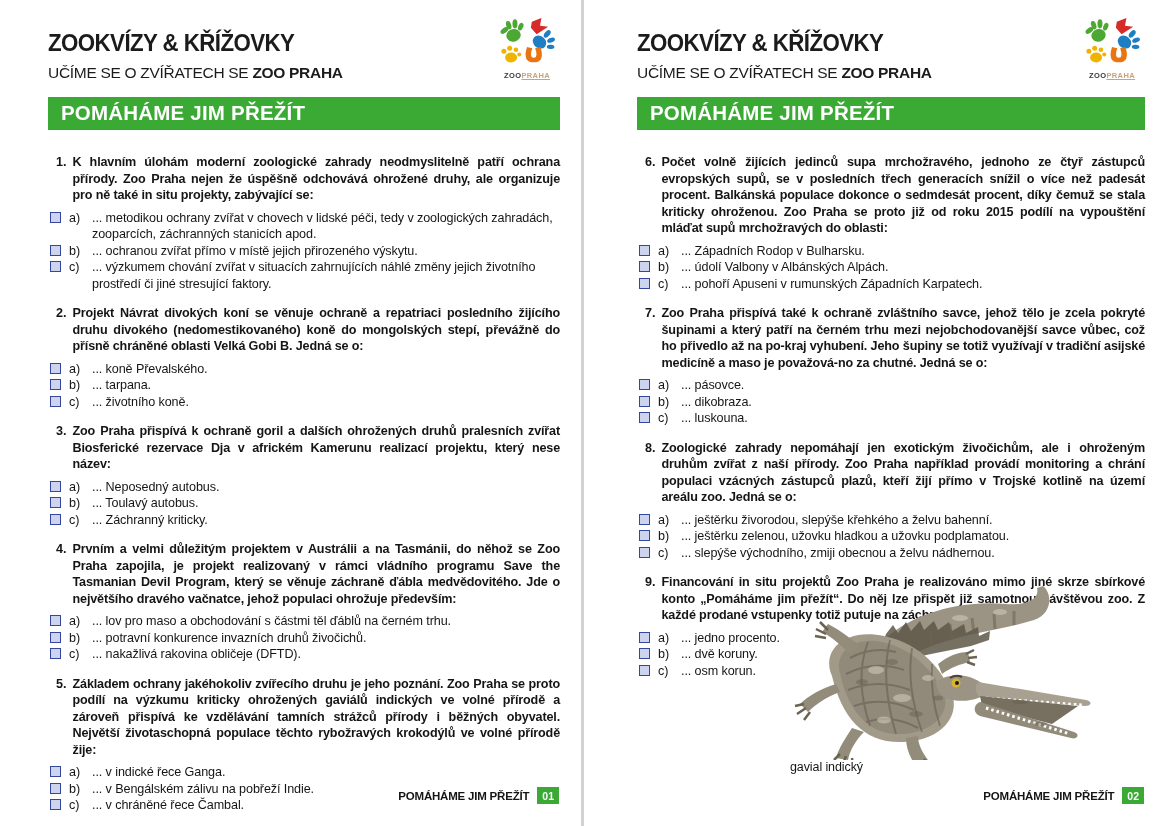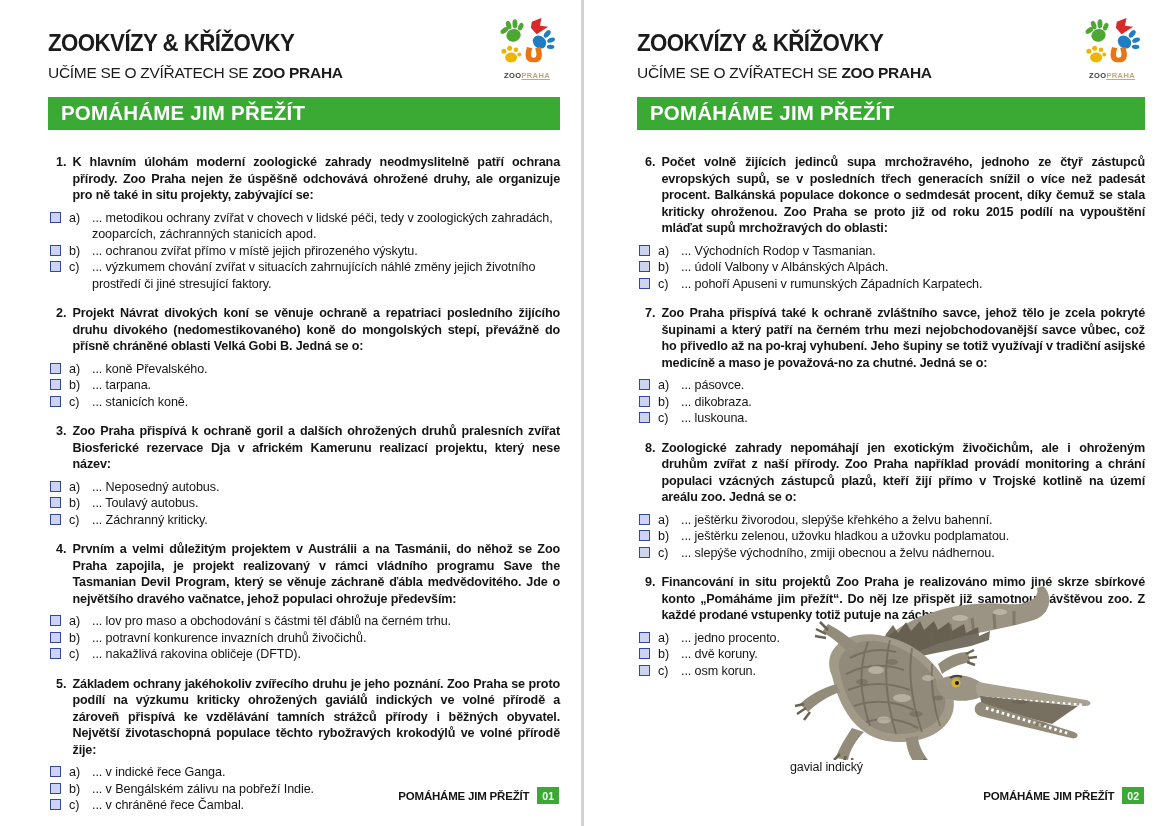--- a/index.html
+++ b/index.html
@@ -128,21 +128,21 @@
                 <div class="otext">... koně Převalského.</div>
               </div>
               <div class="option">
                 <div class="checkbox"></div>
                 <div class="olabel">b)</div>
                 <div class="otext">... tarpana.</div>
               </div>
               <div class="option">
                 <div class="checkbox"></div>
                 <div class="olabel">c)</div>
-                <div class="otext">... stanicích koně.</div>
+                <div class="otext">... životního koně.</div>
               </div>
             </div>
           </div>
           <div class="question">
             <div class="qrow">
               <div class="qnum">3.</div>
               <div class="qtext">Zoo Praha přispívá k ochraně goril a dalších ohrožených druhů pralesních zvířat Biosferické rezervace Dja v africkém Kamerunu realizací projektu, který nese název:</div>
             </div>
             <div class="options">
               <div class="option">
@@ -255,21 +255,21 @@
       <div class="questions">
           <div class="question">
             <div class="qrow">
               <div class="qnum">6.</div>
               <div class="qtext">Počet volně žijících jedinců supa mrchožravého, jednoho ze čtyř zástupců evropských supů, se v posledních třech generacích snížil o více než padesát procent. Balkánská populace dokonce o sedmdesát procent, díky čemuž se stala kriticky ohroženou. Zoo Praha se proto již od roku 2015 podílí na vypouštění mláďat supů mrchožravých do oblasti:</div>
             </div>
             <div class="options">
               <div class="option">
                 <div class="checkbox"></div>
                 <div class="olabel">a)</div>
-                <div class="otext">... Východních Rodop v Tasmanian.</div>
+                <div class="otext">... Západních Rodop v Bulharsku.</div>
               </div>
               <div class="option">
                 <div class="checkbox"></div>
                 <div class="olabel">b)</div>
                 <div class="otext">... údolí Valbony v Albánských Alpách.</div>
               </div>
               <div class="option">
                 <div class="checkbox"></div>
                 <div class="olabel">c)</div>
                 <div class="otext">... pohoří Apuseni v rumunských Západních Karpatech.</div>

